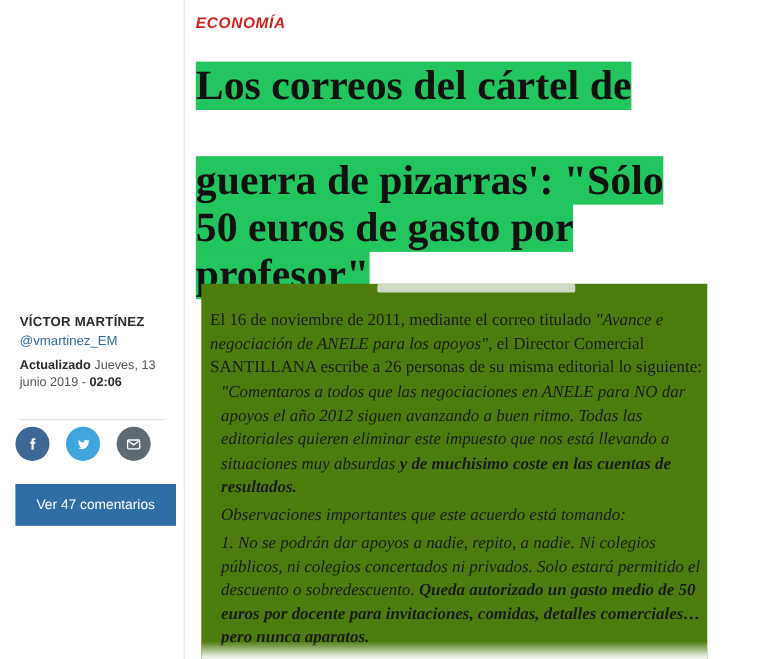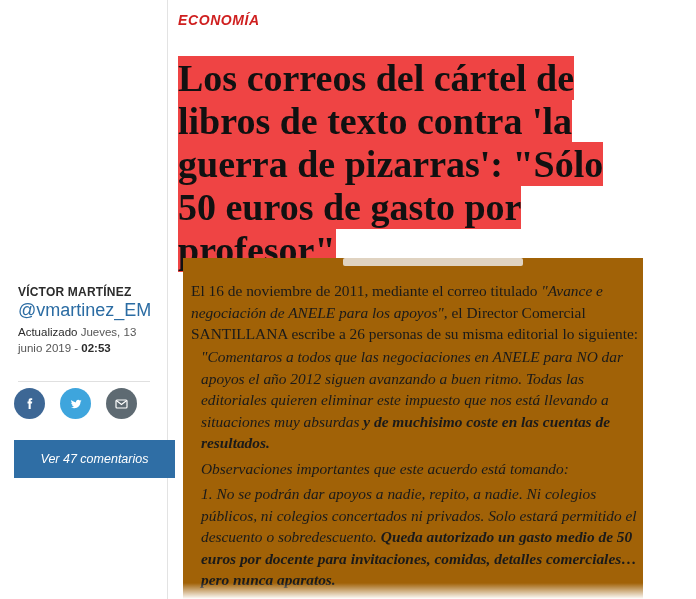--- a/index.html
+++ b/index.html
@@ -39,33 +39,33 @@
     padding-bottom: 25px;
   }
   .author-name {
     font-size: 12px;
     font-weight: bold;
     color: #2b2b2b;
     letter-spacing: 0.2px;
     line-height: 15px;
   }
   .author-handle {
-    font-size: 18px;
+    font-size: 12px;
     color: #2b6ca3;
     line-height: 18px;
     margin-top: 1px;
   }
   .updated-line {
     margin-top: 5px;
     font-size: 11.5px;
     color: #555555;
     line-height: 16px;
   }
   .updated-label {
-    font-weight: normal;
+    font-weight: bold;
     color: #2b2b2b;
   }
   .updated-time {
     font-weight: bold;
     color: #2b2b2b;
   }
 
   .share-row {
     position: absolute;
     left: 14px;
@@ -84,32 +84,31 @@
     cursor: pointer;
   }
   .share-btn.tw { background: #3ea5dd; }
   .share-btn.mail { background: #5e6a72; }
   .share-btn svg { display: block; }
 
   .comments-btn {
     position: absolute;
     left: 14px;
     top: 440px;
-    width: 161px;
+    width: 146px;
     height: 38px;
     background: #2f6ea5;
     color: #ffffff;
     font-size: 12.5px;
     display: flex;
     align-items: center;
     justify-content: center;
     cursor: pointer;
     border: none;
     font-family: "Liberation Sans", sans-serif;
-    font-style: italic;
   }
 
   
   .main-col {
     position: absolute;
     left: 178px;
     top: 0;
     width: 518px;
   }
   .kicker {
@@ -127,35 +126,35 @@
     left: 0;
     top: 32px;
     width: 470px;
     font-family: "Liberation Serif", serif;
     font-weight: bold;
     font-size: 38px;
     line-height: 43px;
     color: #111111;
   }
   .headline span.hl {
-    background: #ef4444;
+    background: #22c55e;
     box-decoration-break: clone;
     -webkit-box-decoration-break: clone;
     padding: 1px 0;
   }
 
   
   .excerpt {
     position: absolute;
     left: 183px;
     top: 258px;
     width: 460px;
     height: 341px;
     overflow: hidden;
-    background: #a16207;
+    background: #4d7c0f;
     font-family: "Liberation Serif", serif;
     color: #1a1a1a;
   }
   .excerpt .faint-top {
     position: absolute;
     left: 160px;
     top: 0px;
     width: 180px;
     height: 8px;
     background: #f0f0f0;
@@ -203,21 +202,21 @@
 <div class="page">
 
   <div class="left-col">
 
     <div class="byline">
       <div class="author-name">VÍCTOR MARTÍNEZ</div>
       <div class="author-handle">@vmartinez_EM</div>
       <div class="updated-line">
         <span class="updated-label">Actualizado</span>
         <span>Jueves, 13 junio 2019 -</span>
-        <span class="updated-time">02:53</span>
+        <span class="updated-time">02:06</span>
       </div>
     </div>
 
     <div class="share-row">
       <div class="share-btn fb">
         <span>
           <svg width="16" height="16" viewBox="0 0 16 16" aria-hidden="true">
             <path fill="#ffffff" d="M10.2 5.6h-1.5v-1c0-.4.3-.5.5-.5h1V2.3H8.8C7 2.3 6.6 3.6 6.6 4.5v1.1H5.5v1.9h1.1v5.4h2.1V7.5h1.3l.2-1.9z"></path>
           </svg>
         </span>
@@ -240,21 +239,21 @@
     </div>
 
     <button class="comments-btn">Ver 47 comentarios</button>
   </div>
 
   <div class="main-col">
     <div class="kicker">ECONOMÍA</div>
 
     <h1 class="headline">
       <span class="hl">Los correos del cártel de</span><br>
-      <span class="hl">libros de texto contra 'la</span><br>
+      <br>
       <span class="hl">guerra de pizarras': "Sólo</span><br>
       <span class="hl">50 euros de gasto por</span><br>
       <span class="hl">profesor"</span>
     </h1>
   </div>
 
   <div class="excerpt">
     <div class="faint-top"></div>
 
     <div class="intro">

